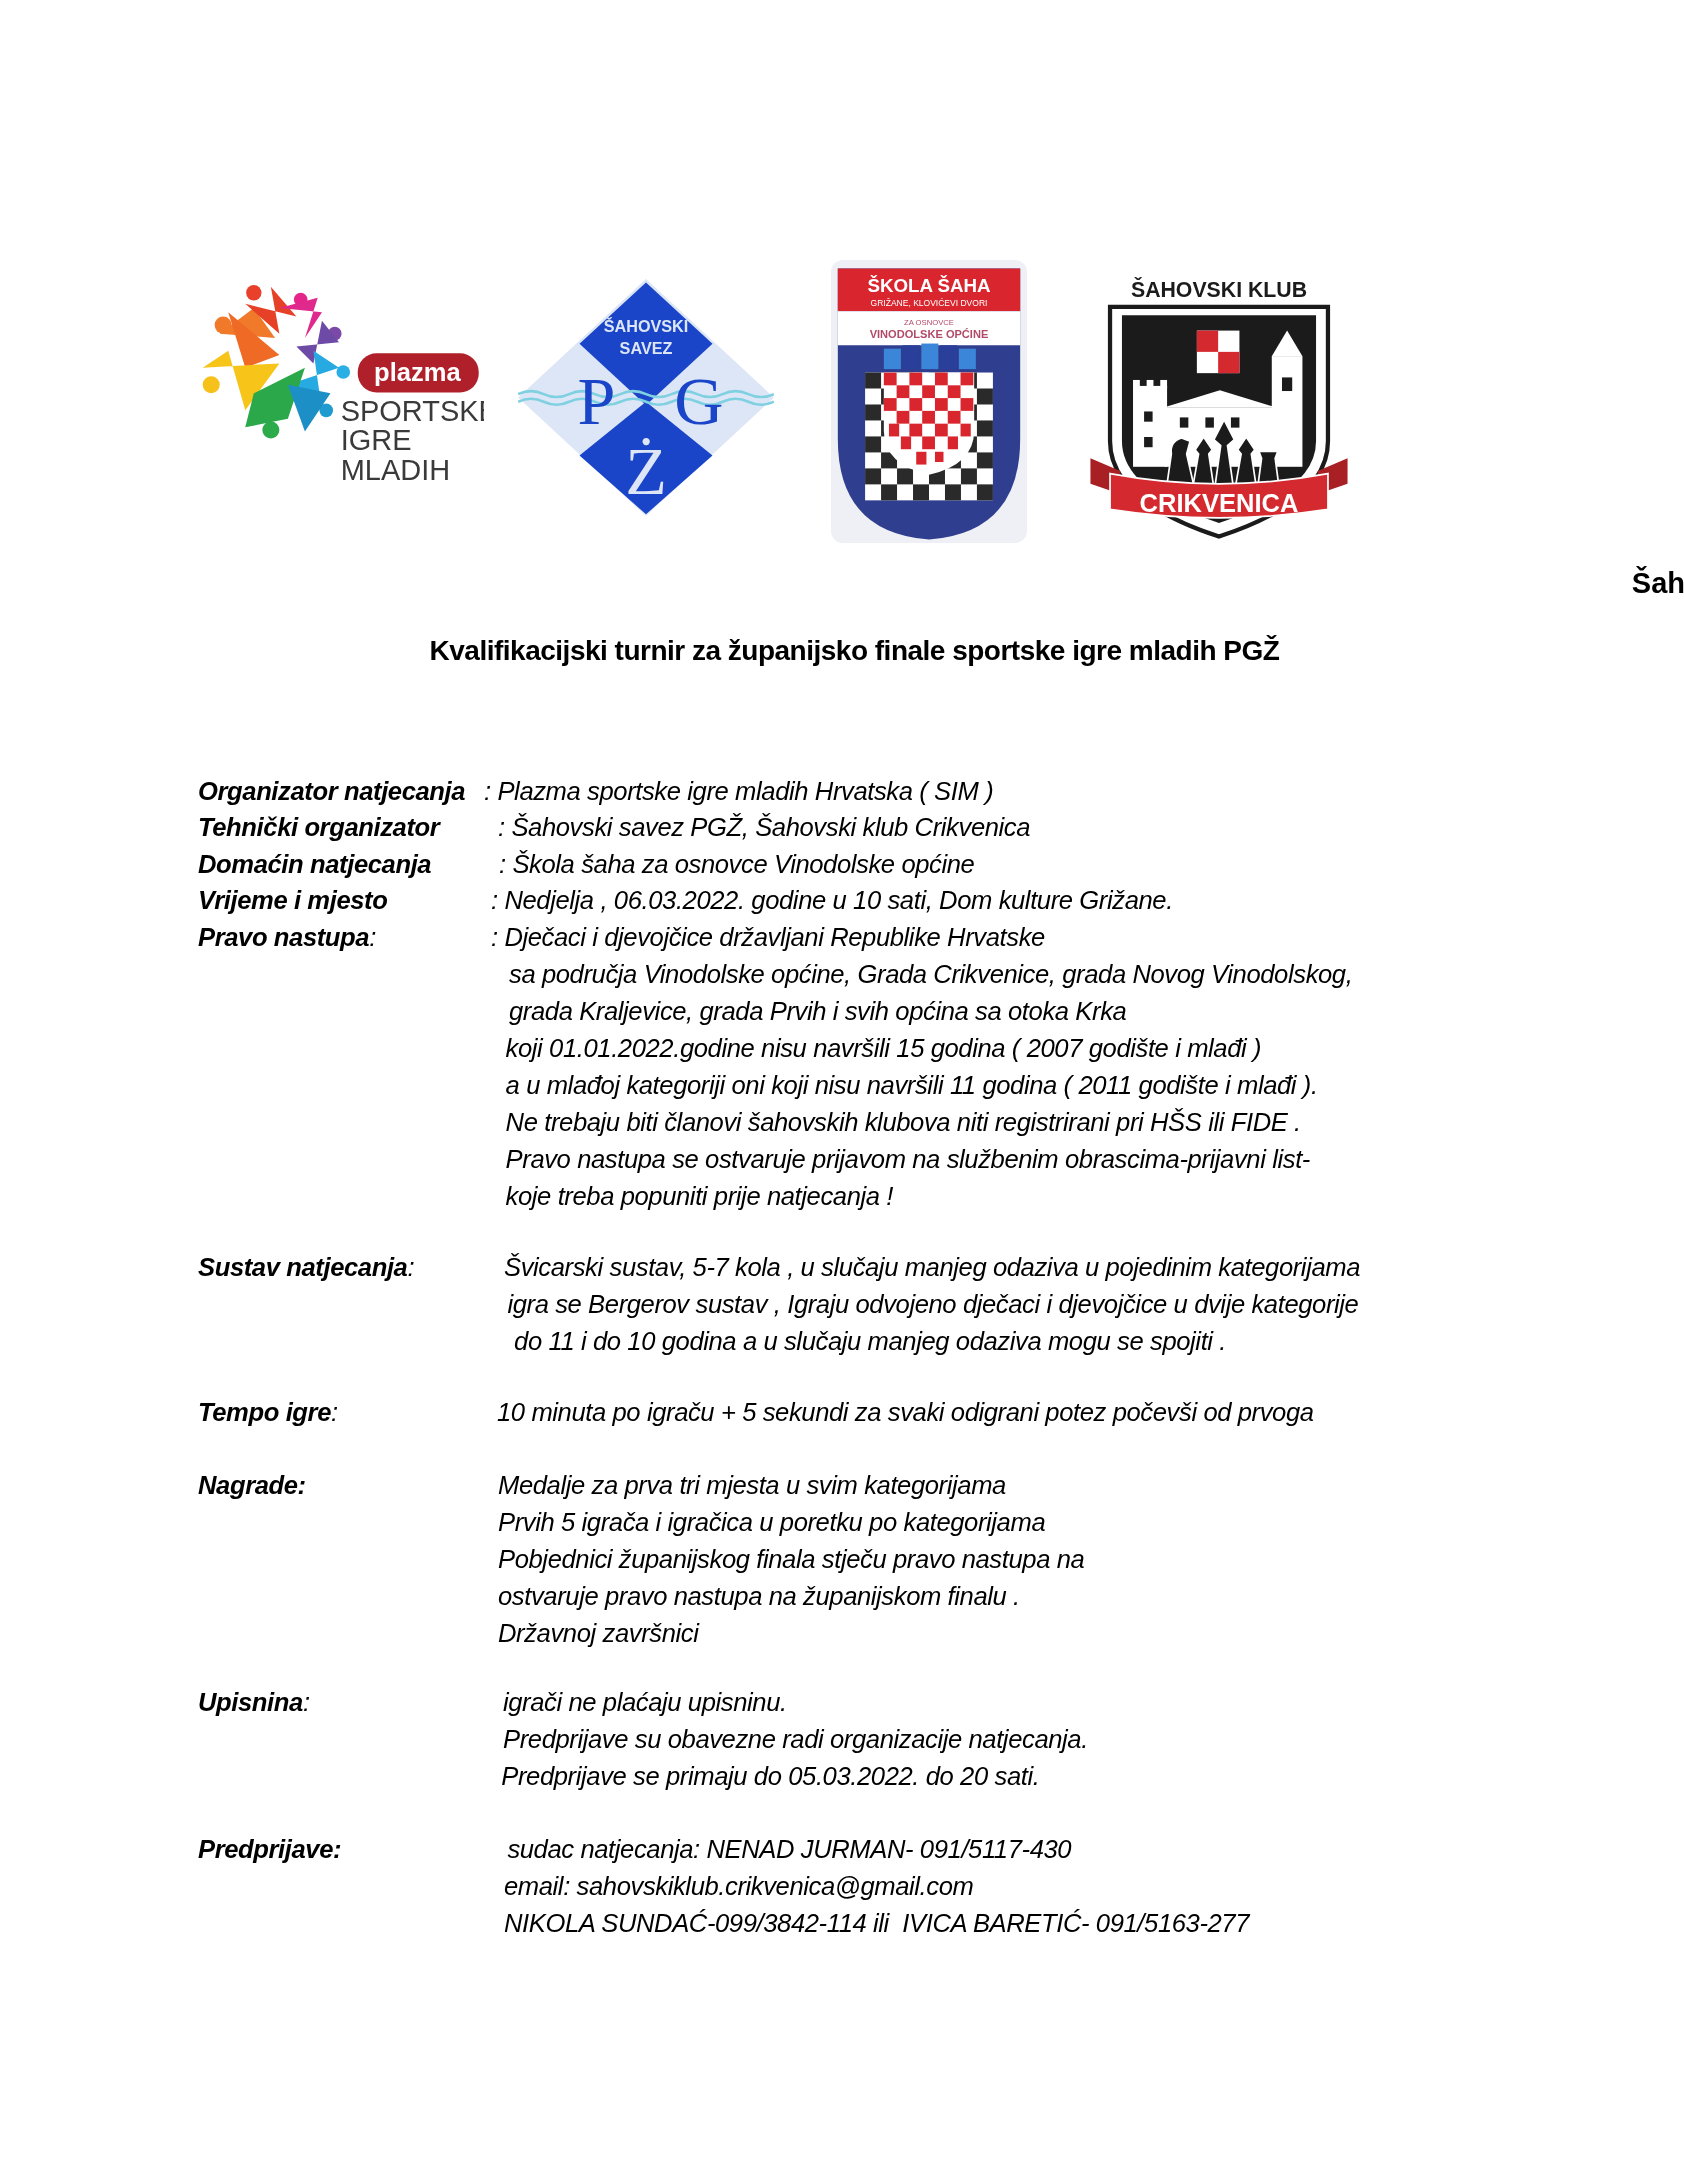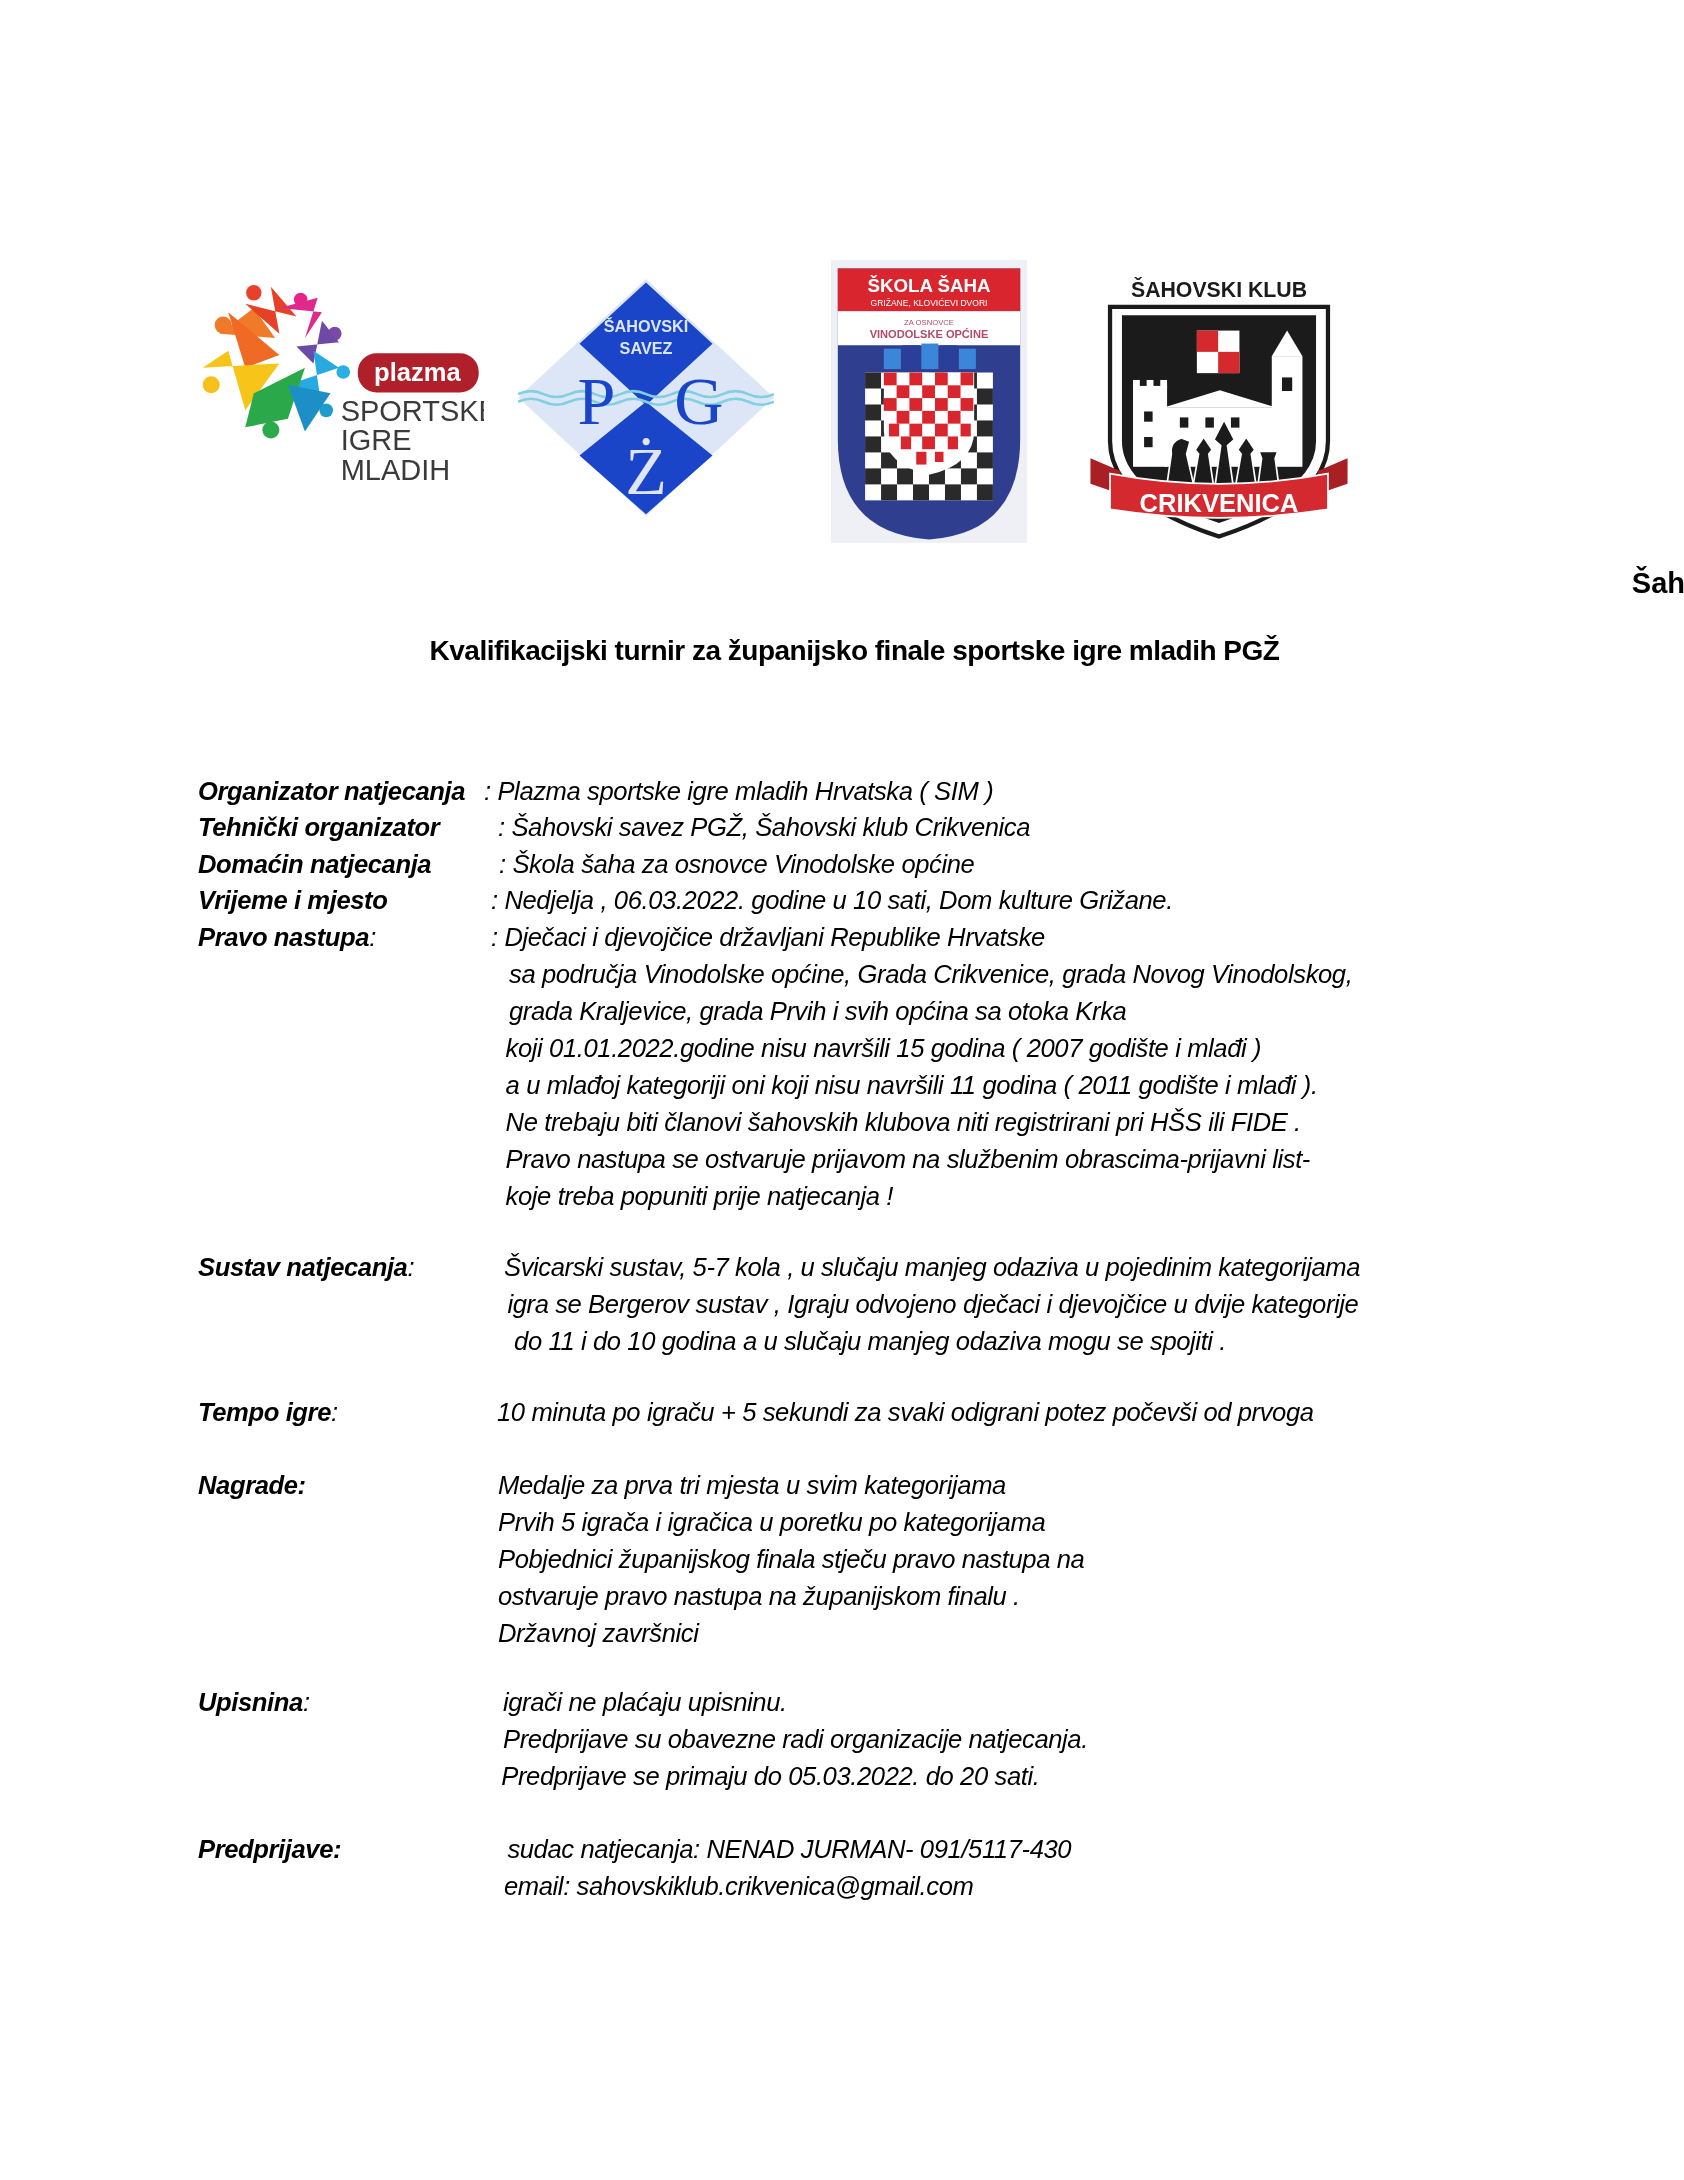--- a/index.html
+++ b/index.html
@@ -4,21 +4,21 @@
 <style>
   html, body { margin: 0; padding: 0; background: #ffffff; }
   body { width: 1685px; height: 2181px; position: relative; overflow: hidden;
          font-family: "Liberation Sans", "DejaVu Sans", sans-serif; color: #000; }
   .page { position: absolute; inset: 0; }
 
   
   .logo { position: absolute; }
   .logo-sim { left: 194px; top: 274px; width: 290px; height: 213px; }
   .logo-pgz { left: 518px; top: 279px; width: 256px; height: 237px; }
-  .logo-skola { left: 831px; top: 260px; width: 196px; height: 283px; background: #eef0f5; }
+  .logo-skola { left: 831px; top: 260px; width: 196px; height: 283px; background: #eef0f5; border-radius: 12px; }
   .logo-ck { left: 1086px; top: 271px; width: 266px; height: 269px; }
   .logo svg { width: 100%; height: 100%; display: block; }
 
   
   .title-sah { position: absolute; left: 8px; right: 0; top: 567px; text-align: right;
                font-weight: bold; font-size: 29px; padding-left: 14px; }
   .title-main { position: absolute; left: 0; right: 0; top: 635px; text-align: center;
                 font-weight: bold; font-size: 28px; letter-spacing: -0.5px; padding-left: 24px; }
 
   
@@ -275,16 +275,17 @@
     <div>Predprijave su obavezne radi organizacije natjecanja.</div>
     <div style="margin-left:-1.7px">Predprijave se primaju do 05.03.2022. do 20 sati.</div>
   </div>
 
   <div class="row" style="top:1831px;">
     <span class="lbl">Predprijave:</span>
   </div>
   <div class="lines" style="left:504px; top:1831px;">
     <div style="margin-left:3.4px">sudac natjecanja: NENAD JURMAN- 091/5117-430</div>
     <div>email: sahovskiklub.crikvenica@gmail.com</div>
+    <div style="white-space:pre;">NIKOLA SUNDAĆ-099/3842-114 ili  IVICA BARETIĆ- 091/5163-277</div>
   </div>
 
 </div>
 
 
 </body></html>

